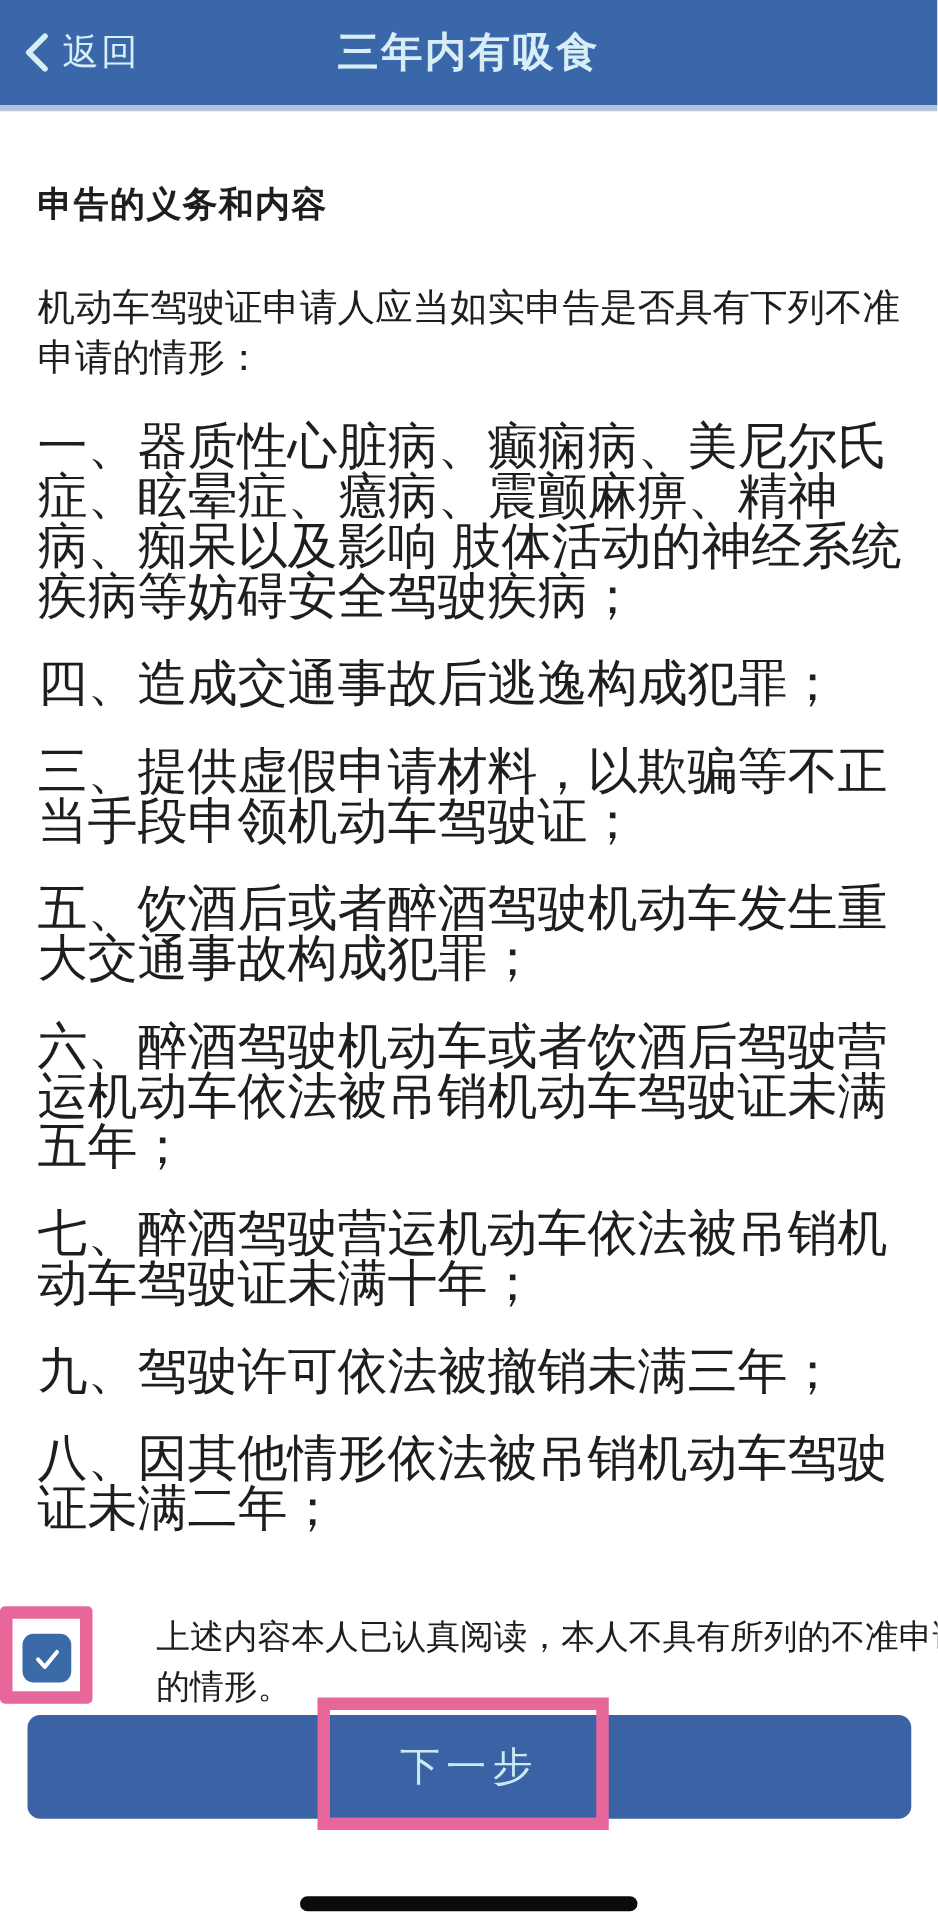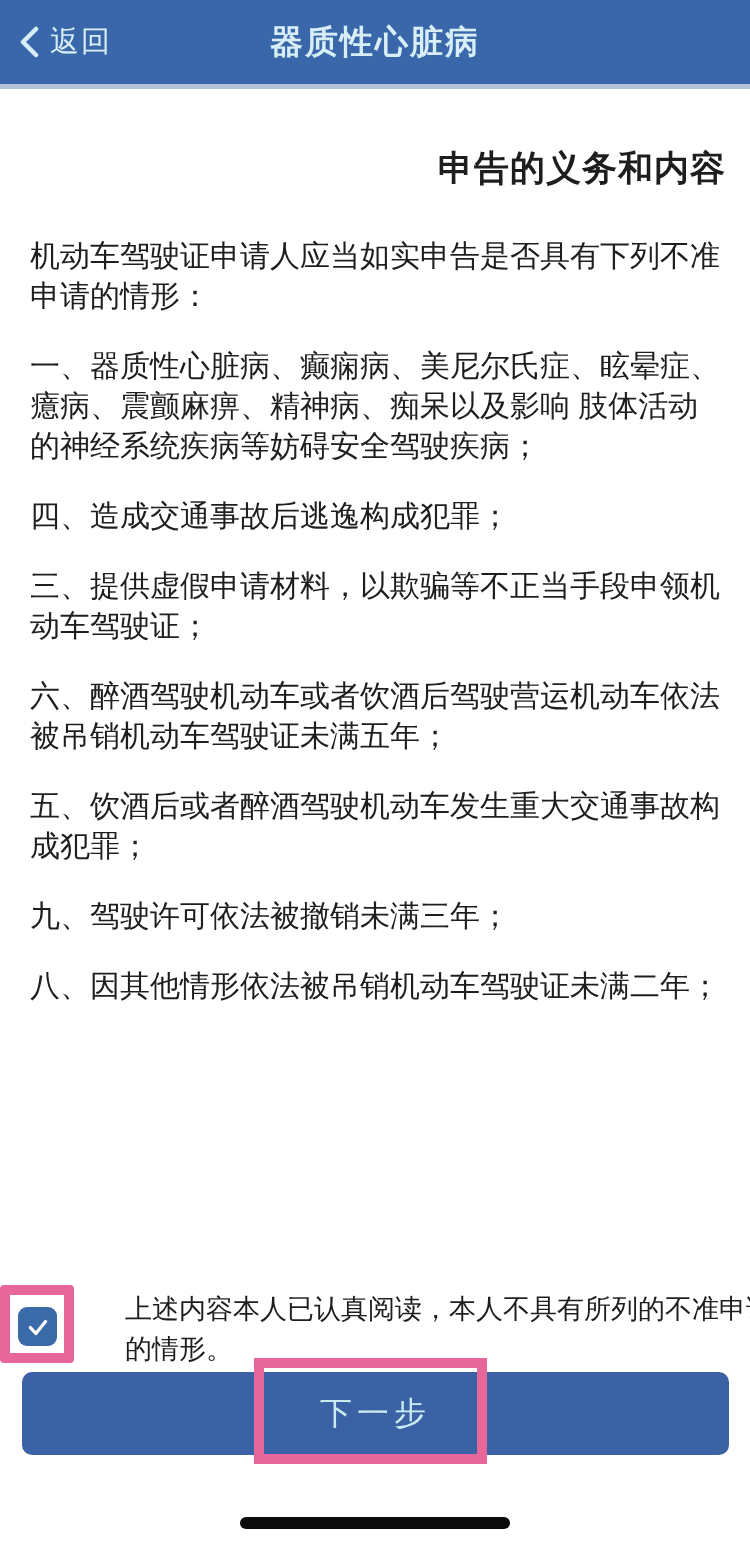--- a/index.html
+++ b/index.html
@@ -49,32 +49,32 @@
     letter-spacing: 2px;
     pointer-events: none;
   }
   
   .content {
     position: absolute; top: 89px; left: 0; right: 0;
     padding: 0 24px 0 30px;
   }
   .page-title {
     margin: 56px 0 0 0;
-    text-align: right;
-    font-size: 35px; font-weight: 700;
+    text-align: left;
+    font-size: 28px; font-weight: 700;
     letter-spacing: 1px;
   }
   .intro {
     margin: 44px 0 0 0;
     font-size: 30px; font-weight: 400;
     line-height: 40px;
   }
   .item {
     margin: 30px 0 0 0;
-    font-size: 30px; font-weight: 500;
+    font-size: 40px; font-weight: 500;
     line-height: 40px;
   }
   
   .cb-highlight {
     position: absolute; left: 0px; top: 1285px;
     width: 74px; height: 78px;
     border: 10px solid var(--annotation);
     border-radius: 4px;
     box-sizing: border-box;
   }
@@ -127,31 +127,32 @@
 
 <div class="app-header">
   <div class="back-group">
     <span>
       <svg class="back-chevron" viewBox="0 0 22 32">
         <polyline points="18,3 5,16 18,29" fill="none" stroke="#d8eef7" stroke-width="4.5" stroke-linecap="round" stroke-linejoin="round"></polyline>
       </svg>
     </span>
     <span class="back-label">返回</span>
   </div>
-  <div class="header-title">器质性心脏病</div>
+  <div class="header-title">三年内有吸食</div>
 </div>
 
 <div class="content">
   <h1 class="page-title">申告的义务和内容</h1>
   <p class="intro">机动车驾驶证申请人应当如实申告是否具有下列不准申请的情形：</p>
   <p class="item">一、器质性心脏病、癫痫病、美尼尔氏症、眩晕症、癔病、震颤麻痹、精神病、痴呆以及影响 肢体活动的神经系统疾病等妨碍安全驾驶疾病；</p>
   <p class="item">四、造成交通事故后逃逸构成犯罪；</p>
   <p class="item">三、提供虚假申请材料，以欺骗等不正当手段申领机动车驾驶证；</p>
+  <p class="item">五、饮酒后或者醉酒驾驶机动车发生重大交通事故构成犯罪；</p>
   <p class="item">六、醉酒驾驶机动车或者饮酒后驾驶营运机动车依法被吊销机动车驾驶证未满五年；</p>
-  <p class="item">五、饮酒后或者醉酒驾驶机动车发生重大交通事故构成犯罪；</p>
+  <p class="item">七、醉酒驾驶营运机动车依法被吊销机动车驾驶证未满十年；</p>
   <p class="item">九、驾驶许可依法被撤销未满三年；</p>
   <p class="item">八、因其他情形依法被吊销机动车驾驶证未满二年；</p>
 </div>
 
 <div class="cb-highlight"></div>
 <div class="checkbox" role="checkbox" aria-checked="true">
   <span>
     <svg viewBox="0 0 24 24" width="26" height="26">
       <polyline points="5,12.5 10,18 19,7" fill="none" stroke="#ffffff" stroke-width="3" stroke-linecap="round" stroke-linejoin="round"></polyline>
     </svg>

